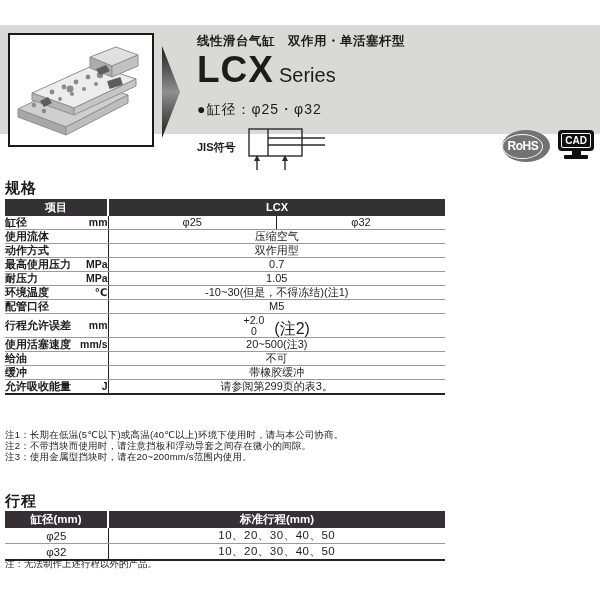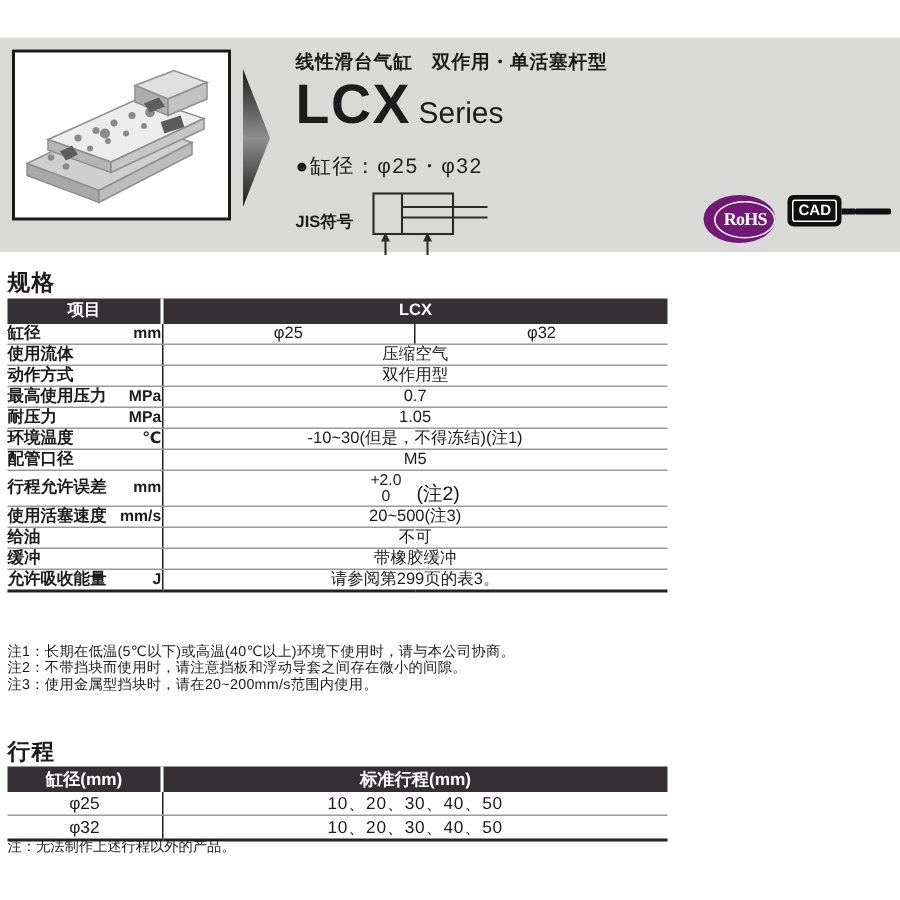--- a/index.html
+++ b/index.html
@@ -2,41 +2,41 @@
 <html><head>
 <meta charset="utf-8">
 <style>
   html,body{margin:0;padding:0;}
   body{
     width:600px;height:600px;position:relative;background:#ffffff;
     font-family:"Liberation Sans","DejaVu Sans",sans-serif;color:#1c1c1c;
     -webkit-font-smoothing:antialiased;overflow:hidden;
   }
   
-  .banner{position:absolute;left:0;top:25px;width:600px;height:143px;background:#d9dad8;}
+  .banner{position:absolute;left:0;top:25px;width:600px;height:109px;background:#d9dad8;}
   .photo-frame{
     position:absolute;left:8px;top:8px;width:146px;height:114px;
     background:#ffffff;border:2px solid #1a1a1a;box-sizing:border-box;
   }
   .photo-frame svg{display:block;width:100%;height:100%;}
   .banner-arrow{position:absolute;left:162px;top:21px;width:18px;height:92px;}
   .title-block{position:absolute;left:197px;top:8px;}
   .banner-subtitle{font-size:12.5px;font-weight:bold;letter-spacing:0.5px;}
   .series-line{margin-top:2px;line-height:36px;white-space:nowrap;}
   .series-code{font-size:37px;font-weight:bold;letter-spacing:1px;}
   .series-word{font-size:20px;font-weight:normal;margin-left:5px;}
   .bore-line{margin-top:6px;font-size:14px;letter-spacing:1px;}
   .jis-row{position:absolute;left:197px;top:103px;display:flex;align-items:flex-start;}
   .jis-label{font-size:11px;font-weight:bold;margin-top:12px;margin-right:12px;}
   
   .badges{position:absolute;right:6px;top:105px;display:flex;align-items:flex-start;gap:8px;}
-  .rohs{width:48px;height:32px;background:#701a75;border-radius:50%;display:flex;align-items:center;justify-content:flex-end;font-family:Liberation Serif, serif;}
+  .rohs{width:48px;height:32px;background:#737373;border-radius:50%;display:flex;align-items:center;justify-content:flex-start;}
   .rohs-ring{width:41px;height:25px;border:1.6px solid #ffffff;border-radius:50%;display:flex;align-items:center;justify-content:center;box-sizing:border-box;}
   .rohs-text{color:#ffffff;font-size:12px;font-weight:bold;letter-spacing:-0.5px;}
-  .cad{display:flex;flex-direction:row;align-items:center;}
+  .cad{display:flex;flex-direction:column;align-items:center;}
   .cad-screen{background:#101010;border-radius:4px;padding:3px 3px;}
   .cad-screen-inner{border:1.6px solid #ffffff;border-radius:2px;padding:1px 3px;color:#ffffff;font-size:10px;font-weight:bold;}
   .cad-stand{width:9px;height:4px;background:#101010;}
   .cad-base{width:24px;height:4px;background:#101010;border-radius:1px;}
   
   .section-title{position:absolute;left:5px;font-size:15px;font-weight:bold;letter-spacing:1px;}
   
   .spec-table{position:absolute;left:5px;top:199px;width:440px;border-collapse:collapse;table-layout:fixed;}
   .spec-table th,.spec-table td{padding:0;font-size:11px;line-height:13px;}
   .dark-head{background:#353033;color:#ffffff;font-weight:bold;font-size:11.5px;height:17px;text-align:center;}
@@ -49,21 +49,21 @@
   .label-flex{display:flex;justify-content:space-between;align-items:baseline;}
   .label-txt{font-size:11px;}
   .unit-txt{font-size:10.5px;font-weight:bold;}
   .value-cell{text-align:center;border-bottom:1.4px solid #9a9a9a;padding:1px 0;}
   .split-left{border-right:1.2px solid #222222;width:170px;}
   .spec-table tr.last .label-cell,.spec-table tr.last .value-cell{border-bottom:2.5px solid #222222;}
   .tol-wrap{display:inline-flex;align-items:center;justify-content:center;}
   .tol-stack{display:inline-flex;flex-direction:column;line-height:11px;}
   .tol-top{font-size:10.5px;}
   .tol-bottom{font-size:10.5px;}
-  .tol-note{font-size:13px;margin-left:10px;margin-top:4px;}
+  .tol-note{font-size:16px;margin-left:10px;margin-top:4px;}
   
   .spec-notes{position:absolute;left:5px;top:429px;width:520px;}
   .note-line{font-size:9.5px;line-height:11px;letter-spacing:0.2px;}
   
   .stroke-table{position:absolute;left:5px;top:511px;width:440px;border-collapse:collapse;table-layout:fixed;}
   .stroke-table th,.stroke-table td{padding:0;font-size:11.5px;}
   .stroke-head-left{width:102px;border-right:2px solid #ffffff;}
   .stroke-bore{
     text-align:center;height:14px;border-right:1.6px solid #222222;
     border-bottom:1.4px solid #9a9a9a;padding:1px 0;

